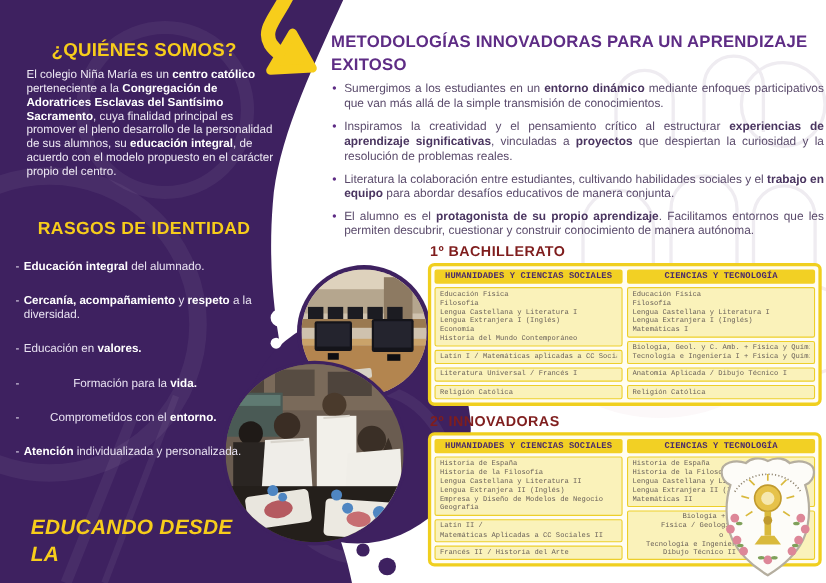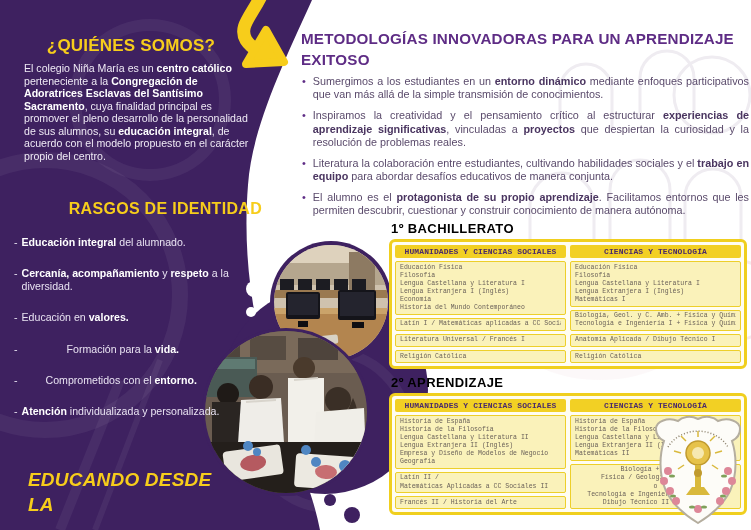--- a/index.html
+++ b/index.html
@@ -6,40 +6,40 @@
   .page{position:relative;width:751px;height:530px;overflow:hidden;background:#ffffff;
         font-family:"Liberation Sans",sans-serif;}
   .bg-svg{position:absolute;left:0;top:0;z-index:0;}
   .crest-svg{position:absolute;left:648px;top:413px;z-index:5;}
   
   .who-title{position:absolute;left:0;top:36px;width:262px;text-align:center;z-index:2;
              color:#f7cd1b;font-size:17px;font-weight:800;letter-spacing:.2px;}
   .who-par{position:absolute;left:24px;top:62px;width:233px;z-index:2;color:#efeaf5;
            font-size:10.6px;line-height:1.18;}
   .who-par b{color:#ffffff;}
-  .identity-title{position:absolute;left:0;top:200px;width:262px;text-align:right;z-index:2;
+  .identity-title{position:absolute;left:0;top:200px;width:262px;text-align:center;z-index:2;
                   color:#f7cd1b;font-size:16px;font-weight:800;letter-spacing:.3px;}
   .identity-list{position:absolute;left:14px;top:236px;width:238px;z-index:2;margin:0;padding:0;
                  list-style:none;color:#e9e3f2;font-size:10.6px;line-height:1.17;}
   .identity-list li{display:flex;gap:4px;margin-bottom:19px;}
   .identity-list b{color:#ffffff;}
   .motto{position:absolute;left:28px;top:468px;width:196px;text-align:left;z-index:2;
          color:#f7cd1b;font-size:19px;font-weight:800;font-style:italic;line-height:1.3;
          letter-spacing:.2px;}
   
   .main-heading{position:absolute;left:301px;top:28px;width:445px;z-index:2;
                 color:#5e2c85;font-size:15.2px;font-weight:800;line-height:1.4;letter-spacing:.2px;}
   .method-bullets{position:absolute;left:302px;top:75px;width:447px;z-index:2;margin:0;padding:0;
                   list-style:none;color:#5a4a6b;font-size:10.8px;line-height:1.22;}
   .method-bullets li{display:flex;gap:7px;margin-bottom:8px;}
   .method-bullets .mark{color:#5e2c85;font-size:11px;line-height:1.2;}
   .method-bullets .txt{flex:1;text-align:justify;}
   .method-bullets b{color:#4a3560;}
   .sections{position:absolute;left:389px;top:221px;width:358px;z-index:2;}
-  .section h3{margin:0 0 3px 2px;color:#000000;font-size:13px;font-weight:800;letter-spacing:.4px;}
+  .section h3{margin:0 0 3px 2px;color:#7f1d1d;font-size:13px;font-weight:800;letter-spacing:.4px;}
   .section + .section{margin-top:6px;}
   .tbl{border:3px solid #f0cf1e;border-radius:6px;background:#fffdf2;padding:3px;
        display:flex;gap:4px;box-sizing:border-box;}
   .col{flex:1;display:flex;flex-direction:column;gap:3px;min-width:0;font-family:Liberation Mono, monospace;}
   .col-header{background:#f2d024;color:#4a2a6b;font-weight:800;font-size:8px;text-align:center;
               padding:2px 1px;border-radius:2px;letter-spacing:.1px;}
   .cell{background:#faf2ba;border:1.5px solid #edcf2a;border-radius:2px;color:#6a6159;
         font-size:6.5px;line-height:1.25;padding:1.5px 4px;}
   .cell div{white-space:nowrap;overflow:hidden;}
   .cell.center{text-align:center;}
@@ -252,21 +252,21 @@
             <div class="cell">
               <div>Anatomía Aplicada / Dibujo Técnico I</div>
             </div>
             <div class="cell">
               <div>Religión Católica</div>
             </div>
           </div>
         </div>
       </div>
       <div class="section">
-        <h3>2º APRENDIZAJE</h3>
+        <h3>2º INNOVADORAS</h3>
         <div class="tbl">
           <div class="col">
             <div class="col-header">HUMANIDADES Y CIENCIAS SOCIALES</div>
             <div class="cell">
               <div>Historia de España</div>
               <div>Historia de la Filosofía</div>
               <div>Lengua Castellana y Literatura II</div>
               <div>Lengua Extranjera II (Inglés)</div>
               <div>Empresa y Diseño de Modelos de Negocio</div>
               <div>Geografía</div>

